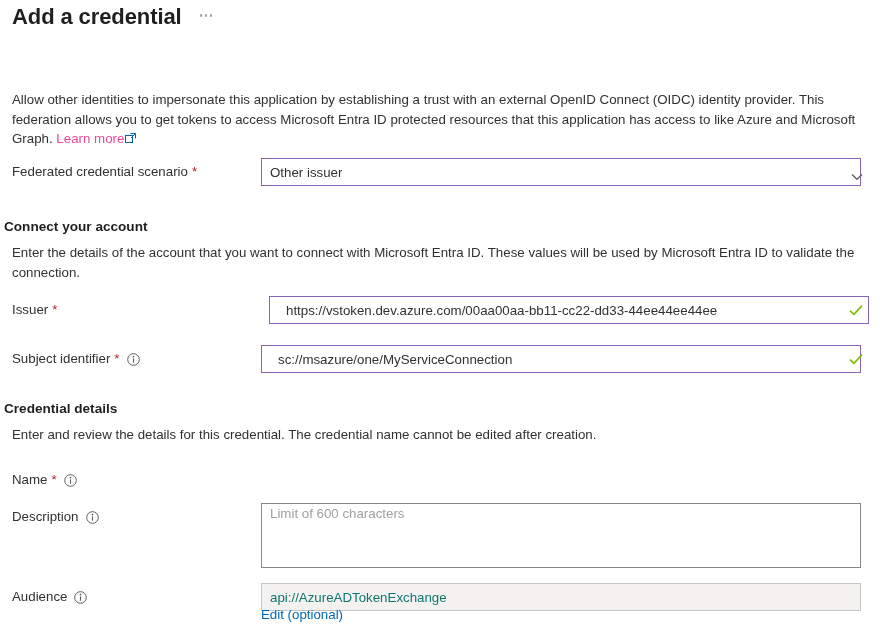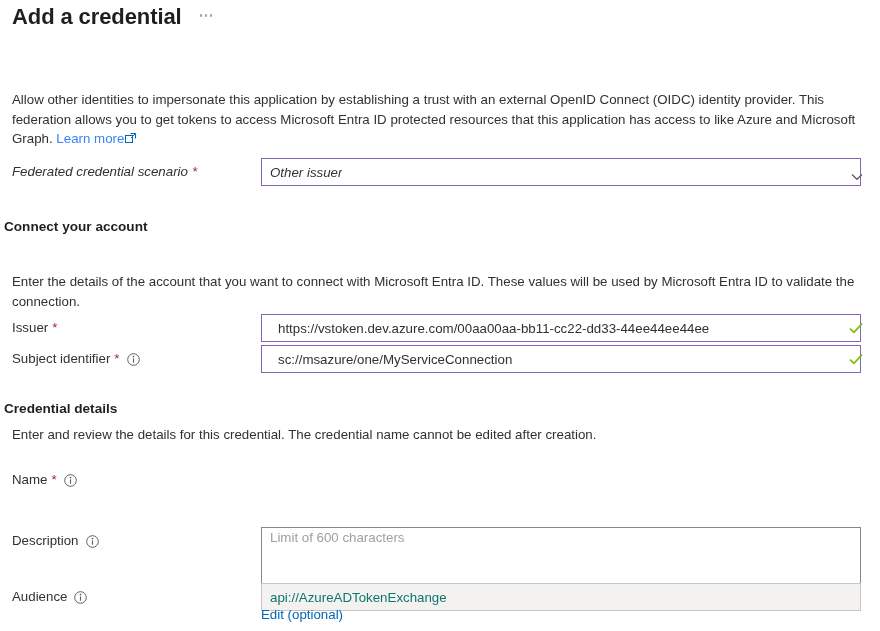--- a/index.html
+++ b/index.html
@@ -30,21 +30,21 @@
     width: 2.5px; height: 2.5px; border-radius: 50%; background: #a19f9d;
     display: block;
   }
 
   
   .intro {
     position: absolute; left: 12px; top: 90px; width: 845px;
     font-size: 13.3px; line-height: 19.5px; color: #323130;
   }
   .link {
-    color: #3b82f6; text-decoration: none; cursor: pointer;
+    color: #ec4899; text-decoration: none; cursor: pointer;
     font-size: 13.3px;
   }
   .ext-icon {
     display: inline-block; vertical-align: -1px; margin-left: 1px;
   }
 
   
   .row { position: absolute; left: 12px; width: 860px; display: flex; align-items: flex-start; }
   .lbl {
     width: 249px; flex: 0 0 249px;
@@ -117,41 +117,41 @@
 
   <div class="intro">
     <span>Allow other identities to impersonate this application by establishing a trust with an external OpenID Connect (OIDC) identity provider. This federation allows you to get tokens to access Microsoft Entra ID protected resources that this application has access to like Azure and Microsoft Graph.</span>
     <a class="link"><span>Learn more</span><span class="ext-icon"><svg width="11" height="11" viewBox="0 0 11 11">
             <rect x="0.5" y="2.5" width="7" height="7" fill="none" stroke="#0067b8" stroke-width="1"></rect>
             <path d="M5.5 0.5h5v5" fill="none" stroke="#0067b8" stroke-width="1"></path>
             <path d="M10.3 0.7L6 5" stroke="#0067b8" stroke-width="1"></path>
           </svg></span></a>
   </div>
 
-  <div class="row" style="top:158px;font-style:italic;">
+  <div class="row" style="top:158px;">
     <div class="lbl">
       <span>Federated credential scenario</span>
         <span class="req">*</span>
     </div>
     <div class="field-wrap">
       <div class="input-box purple">
         <span class="input-text">Other issuer</span>
       </div>
       <span class="chevron">
         <svg width="12" height="8" viewBox="0 0 12 8">
             <path d="M1 1.5L6 6.3L11 1.5" fill="none" stroke="#605e5c" stroke-width="1.3"></path>
           </svg>
       </span>
     </div>
   </div>
 
   <div class="section-head" style="top:218px;">Connect your account</div>
-  <div class="section-desc" style="top:243px; width:845px;margin-top:29px;">Enter the details of the account that you want to connect with Microsoft Entra ID. These values will be used by Microsoft Entra ID to validate the connection.</div>
-
-  <div class="row" style="top:314px;">
+  <div class="section-desc" style="top:243px; width:845px;">Enter the details of the account that you want to connect with Microsoft Entra ID. These values will be used by Microsoft Entra ID to validate the connection.</div>
+
+  <div class="row" style="top:296px;gap:8px;">
     <div class="lbl">
       <span>Issuer</span>
         <span class="req">*</span>
     </div>
     <div class="field-wrap">
       <div class="input-box validated">
         <span class="input-text">https://vstoken.dev.azure.com/00aa00aa-bb11-cc22-dd33-44ee44ee44ee</span>
       </div>
       <span class="check">
         <svg width="16" height="16" viewBox="0 0 16 16">
@@ -195,21 +195,21 @@
       <span class="info-icon">
         <svg width="13" height="13" viewBox="0 0 13 13">
             <circle cx="6.5" cy="6.5" r="5.8" fill="none" stroke="#605e5c" stroke-width="1"></circle>
             <circle cx="6.5" cy="3.6" r="0.85" fill="#605e5c"></circle>
             <rect x="5.95" y="5.4" width="1.1" height="4.3" fill="#605e5c"></rect>
           </svg>
       </span>
     </div>
   </div>
 
-  <div class="row" style="top:503px;margin-top:24px;">
+  <div class="row" style="top:503px;">
     <div class="lbl">
       <span>Description</span>
       <span class="info-icon">
         <svg width="13" height="13" viewBox="0 0 13 13">
             <circle cx="6.5" cy="6.5" r="5.8" fill="none" stroke="#605e5c" stroke-width="1"></circle>
             <circle cx="6.5" cy="3.6" r="0.85" fill="#605e5c"></circle>
             <rect x="5.95" y="5.4" width="1.1" height="4.3" fill="#605e5c"></rect>
           </svg>
       </span>
     </div>

